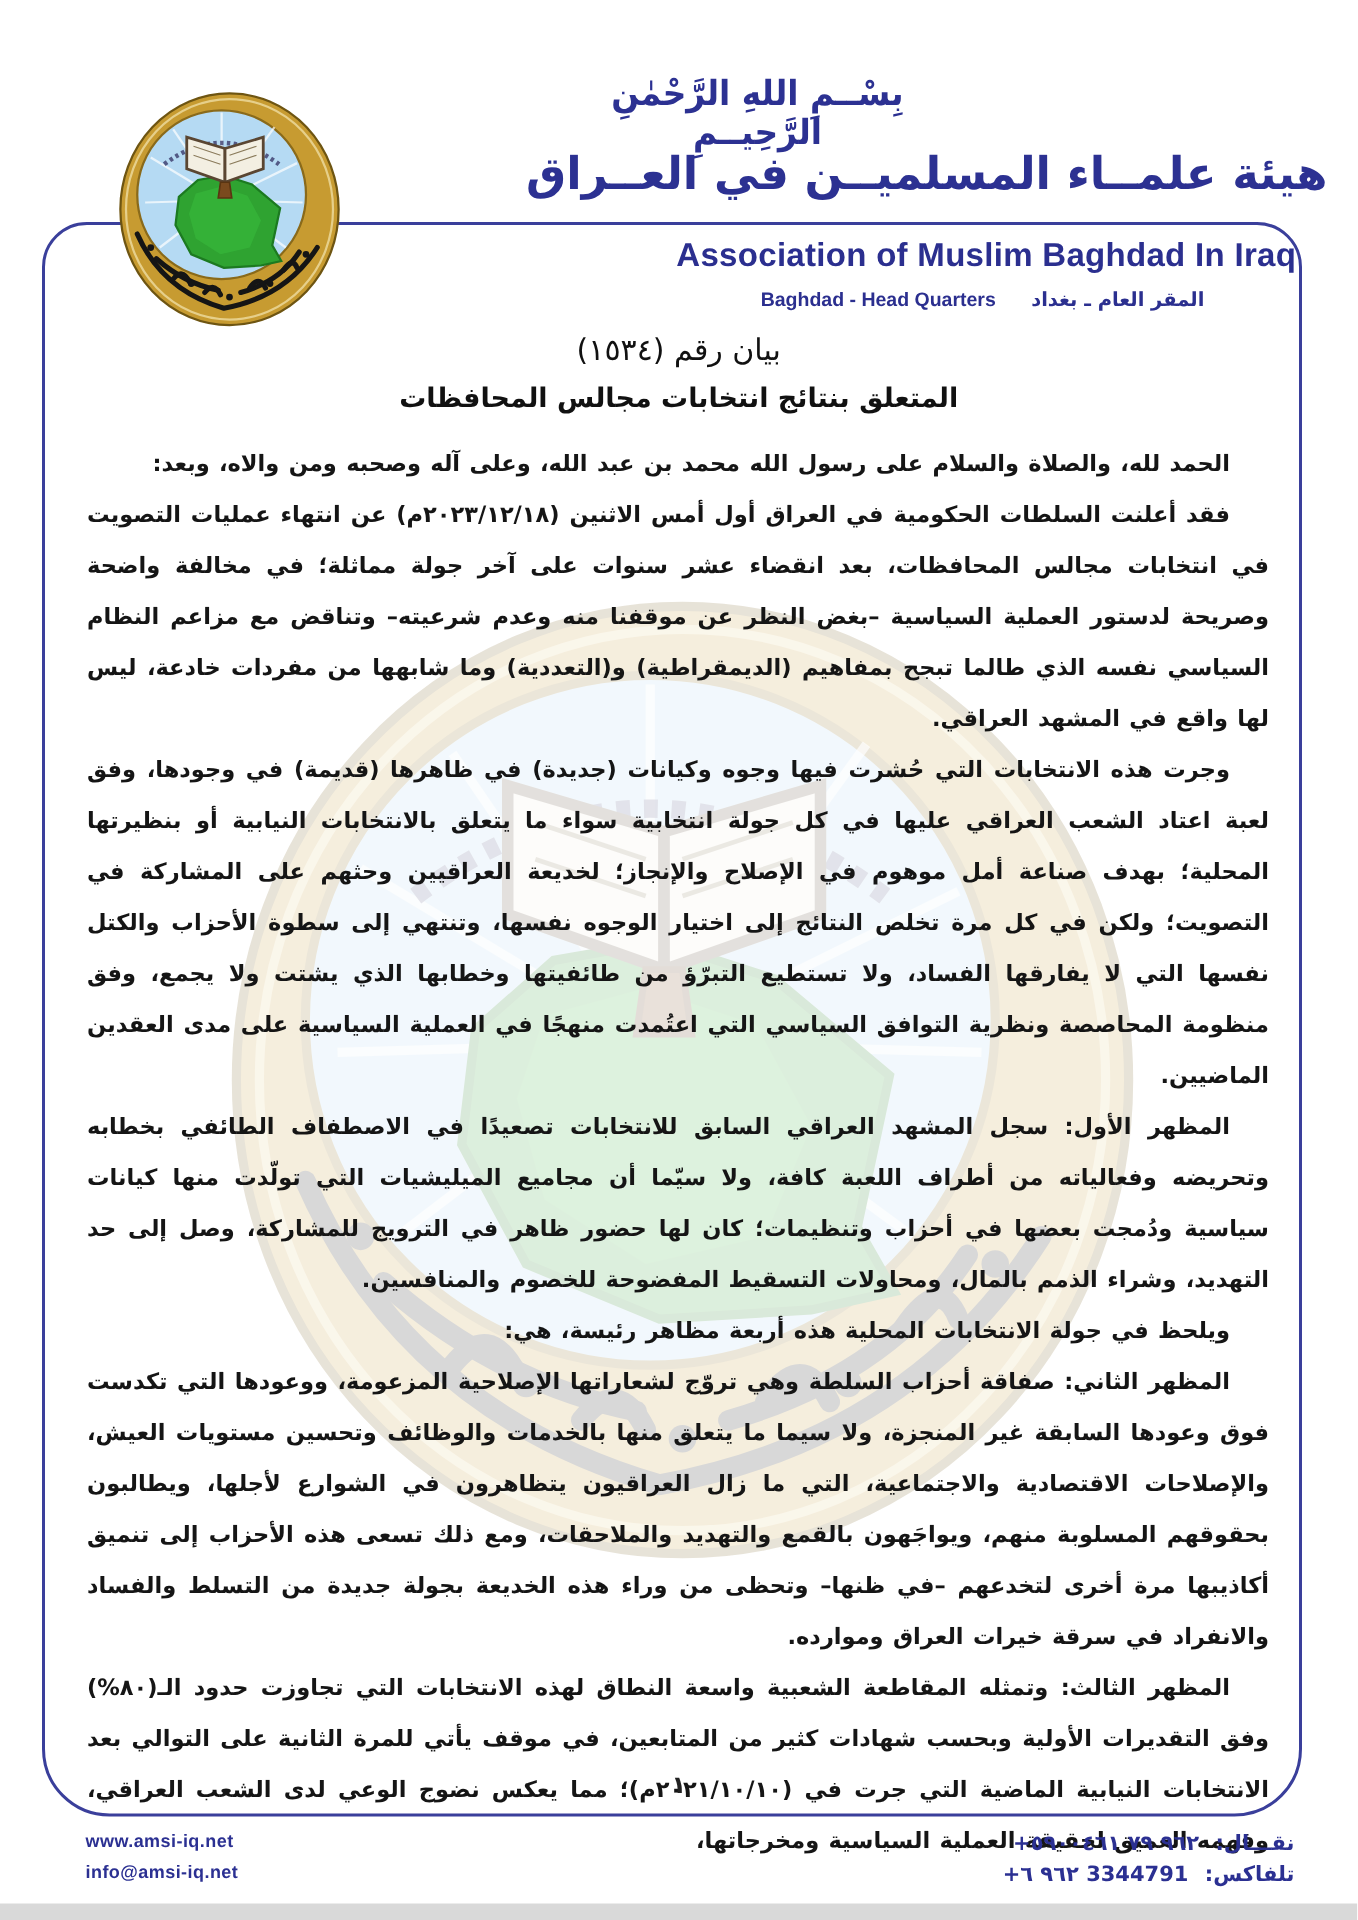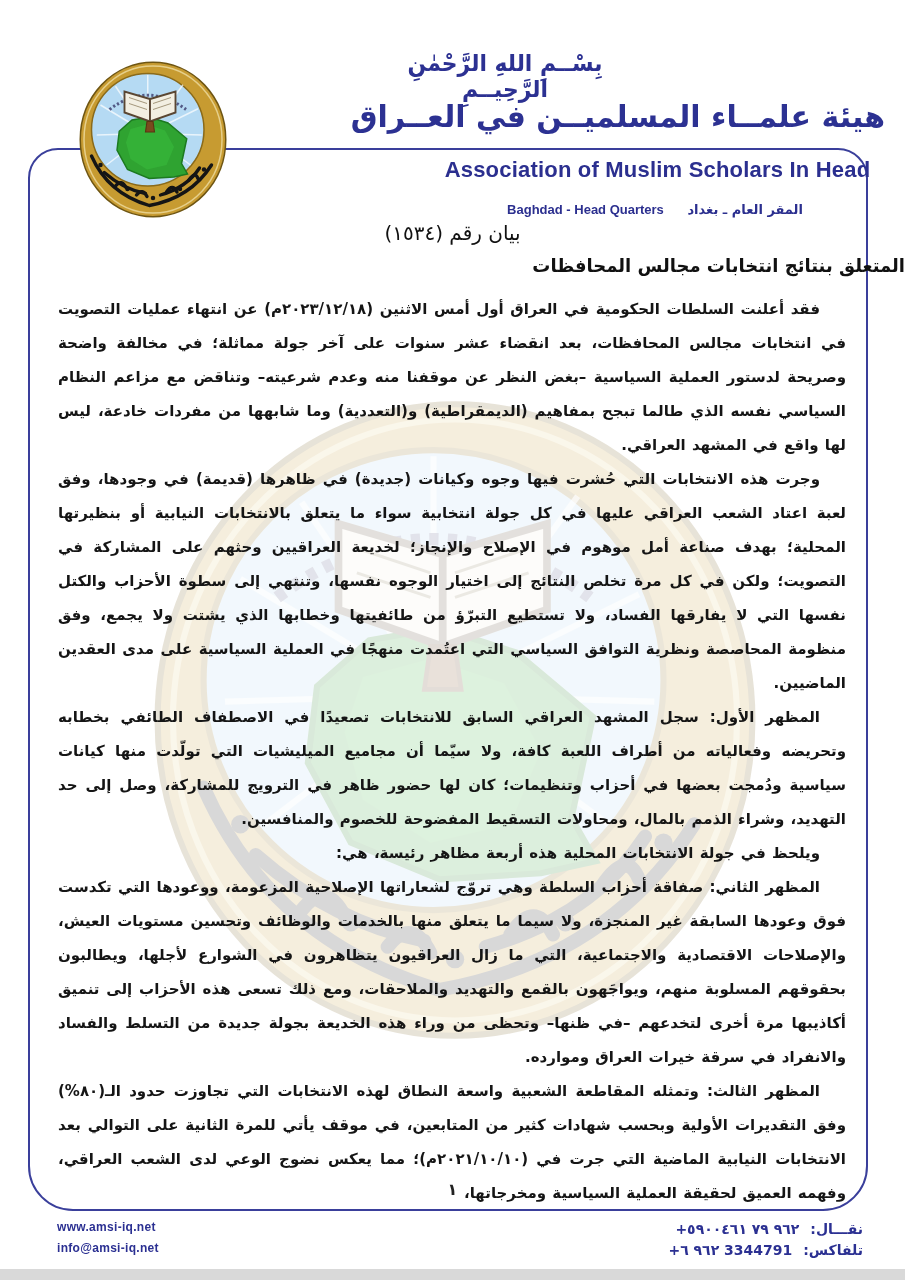--- a/index.html
+++ b/index.html
@@ -23,34 +23,34 @@
     position:absolute;left:28px;top:148px;width:840px;height:1063px;
     border:2.5px solid #3a3f9b;border-radius:30px 30px 45px 45px;
     box-sizing:border-box;z-index:1;
   }
   .org-title-en{
     position:absolute;top:157px;left:430px;width:455px;text-align:center;
     font-size:22px;font-weight:bold;color:#2b2f8f;z-index:2;
     font-family:"Liberation Sans",sans-serif;white-space:nowrap;letter-spacing:.2px;
   }
   .hq-line{
-    position:absolute;top:199px;left:420px;width:470px;text-align:center;
+    position:absolute;top:189px;left:420px;width:470px;text-align:center;
     direction:rtl;z-index:2;color:#2b2f8f;font-weight:bold;white-space:nowrap;
   }
   .hq-ar{font-size:13px;font-family:"DejaVu Sans",sans-serif;}
   .hq-en{font-size:13px;font-family:"Liberation Sans",sans-serif;margin-right:18px;}
   
   .watermark{position:absolute;left:135px;top:395px;width:640px;height:650px;opacity:.16;z-index:0;}
   
   .stmt-title{
     position:absolute;top:221px;left:0;width:905px;text-align:center;direction:rtl;
     font-size:20px;font-weight:normal;color:#111;z-index:2;
   }
   .stmt-subtitle{
-    position:absolute;top:255px;left:0;width:905px;direction:rtl;
+    position:absolute;top:255px;left:0;width:905px;text-align:center;direction:rtl;
     font-size:18px;font-weight:bold;color:#111;z-index:2;
   }
   .body-text{
     position:absolute;top:292px;left:58px;width:788px;z-index:2;
     direction:rtl;text-align:justify;color:#151515;
     font-size:15px;font-weight:bold;line-height:34px;word-spacing:1px;
   }
   .body-text p{margin:0;text-indent:26px;}
   .page-num{
     position:absolute;top:1180px;left:0;width:905px;text-align:center;direction:rtl;
@@ -122,37 +122,38 @@
   <div class="logo">
     <svg width="150" height="165" viewBox="0 0 200 212">
         <use href="#amsi-emblem"></use>
       </svg>
   </div>
 
   <div class="org-title-ar">هيئة علمــاء المسلميــن في العــراق</div>
 
   <div class="frame"></div>
 
-  <div class="org-title-en">Association of Muslim Scholars In Head</div>
+  <div class="org-title-en">Association of Muslim Baghdad In Iraq</div>
 
   <div class="hq-line">
     <span class="hq-ar">المقر العام ـ بغداد</span>
     <span class="hq-en">Baghdad - Head Quarters</span>
   </div>
 
   <div class="watermark">
     <svg width="640" height="650" viewBox="0 0 200 212">
         <use href="#amsi-emblem"></use>
       </svg>
   </div>
 
   <div class="stmt-title">بيان رقم (١٥٣٤)</div>
   <div class="stmt-subtitle">المتعلق بنتائج انتخابات مجالس المحافظات</div>
 
   <div class="body-text">
+    <p>الحمد لله، والصلاة والسلام على رسول الله محمد بن عبد الله، وعلى آله وصحبه ومن والاه، وبعد:</p>
     <p>فقد أعلنت السلطات الحكومية في العراق أول أمس الاثنين (٢٠٢٣/١٢/١٨م) عن انتهاء عمليات التصويت في انتخابات مجالس المحافظات، بعد انقضاء عشر سنوات على آخر جولة مماثلة؛ في مخالفة واضحة وصريحة لدستور العملية السياسية –بغض النظر عن موقفنا منه وعدم شرعيته– وتناقض مع مزاعم النظام السياسي نفسه الذي طالما تبجح بمفاهيم (الديمقراطية) و(التعددية) وما شابهها من مفردات خادعة، ليس لها واقع في المشهد العراقي.</p>
     <p>وجرت هذه الانتخابات التي حُشرت فيها وجوه وكيانات (جديدة) في ظاهرها (قديمة) في وجودها، وفق لعبة اعتاد الشعب العراقي عليها في كل جولة انتخابية سواء ما يتعلق بالانتخابات النيابية أو بنظيرتها المحلية؛ بهدف صناعة أمل موهوم في الإصلاح والإنجاز؛ لخديعة العراقيين وحثهم على المشاركة في التصويت؛ ولكن في كل مرة تخلص النتائج إلى اختيار الوجوه نفسها، وتنتهي إلى سطوة الأحزاب والكتل نفسها التي لا يفارقها الفساد، ولا تستطيع التبرّؤ من طائفيتها وخطابها الذي يشتت ولا يجمع، وفق منظومة المحاصصة ونظرية التوافق السياسي التي اعتُمدت منهجًا في العملية السياسية على مدى العقدين الماضيين.</p>
     <p>المظهر الأول: سجل المشهد العراقي السابق للانتخابات تصعيدًا في الاصطفاف الطائفي بخطابه وتحريضه وفعالياته من أطراف اللعبة كافة، ولا سيّما أن مجاميع الميليشيات التي تولّدت منها كيانات سياسية ودُمجت بعضها في أحزاب وتنظيمات؛ كان لها حضور ظاهر في الترويج للمشاركة، وصل إلى حد التهديد، وشراء الذمم بالمال، ومحاولات التسقيط المفضوحة للخصوم والمنافسين.</p>
     <p>ويلحظ في جولة الانتخابات المحلية هذه أربعة مظاهر رئيسة، هي:</p>
     <p>المظهر الثاني: صفاقة أحزاب السلطة وهي تروّج لشعاراتها الإصلاحية المزعومة، ووعودها التي تكدست فوق وعودها السابقة غير المنجزة، ولا سيما ما يتعلق منها بالخدمات والوظائف وتحسين مستويات العيش، والإصلاحات الاقتصادية والاجتماعية، التي ما زال العراقيون يتظاهرون في الشوارع لأجلها، ويطالبون بحقوقهم المسلوبة منهم، ويواجَهون بالقمع والتهديد والملاحقات، ومع ذلك تسعى هذه الأحزاب إلى تنميق أكاذيبها مرة أخرى لتخدعهم –في ظنها– وتحظى من وراء هذه الخديعة بجولة جديدة من التسلط والفساد والانفراد في سرقة خيرات العراق وموارده.</p>
     <p>المظهر الثالث: وتمثله المقاطعة الشعبية واسعة النطاق لهذه الانتخابات التي تجاوزت حدود الـ(٨٠%) وفق التقديرات الأولية وبحسب شهادات كثير من المتابعين، في موقف يأتي للمرة الثانية على التوالي بعد الانتخابات النيابية الماضية التي جرت في (٢٠٢١/١٠/١٠م)؛ مما يعكس نضوج الوعي لدى الشعب العراقي، وفهمه العميق لحقيقة العملية السياسية ومخرجاتها،</p>
   </div>
 
   <div class="page-num">١</div>
 

